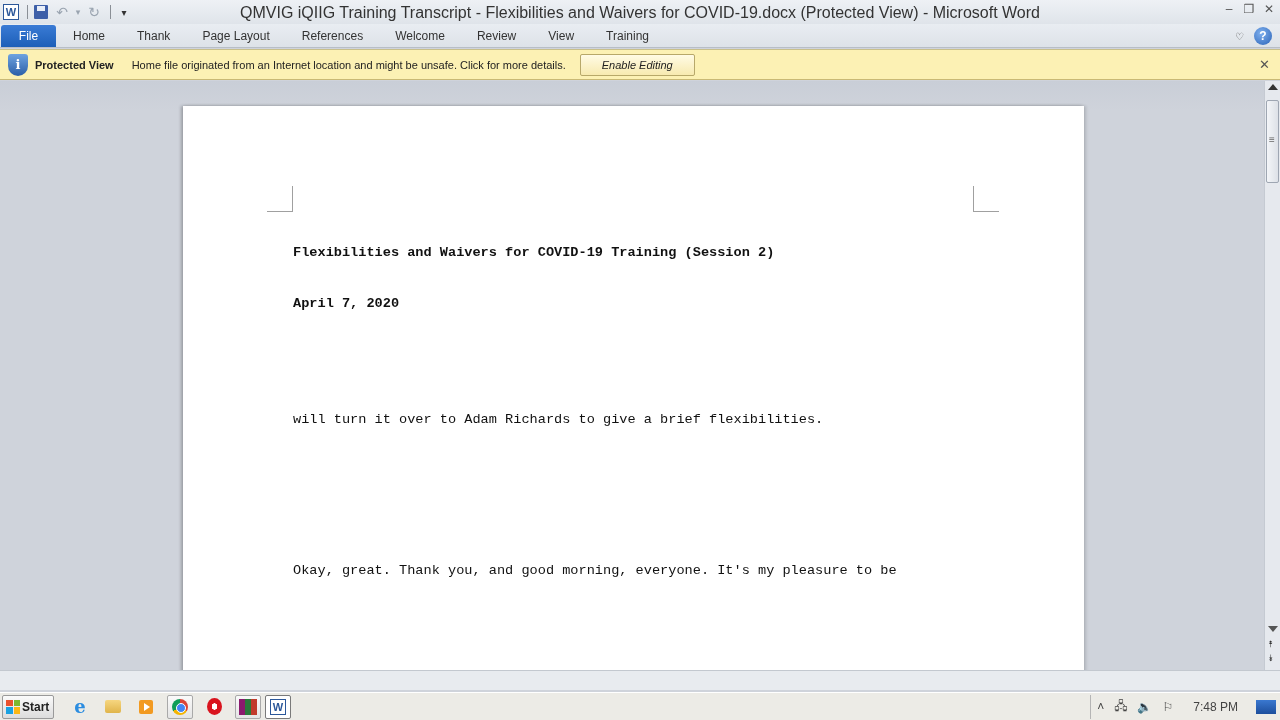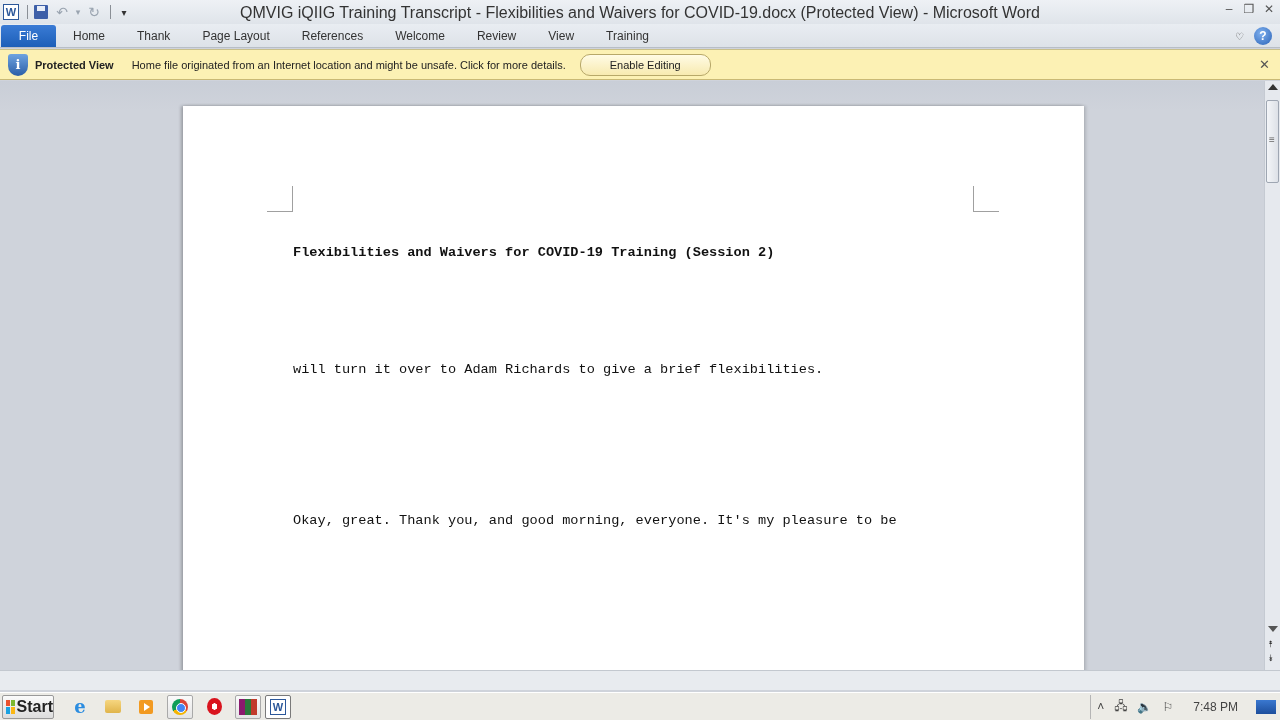--- a/index.html
+++ b/index.html
@@ -24,21 +24,21 @@
   .tab.file { background: linear-gradient(#3a7bd5, #1d5fb8); color: #fff; width: 55px; justify-content: center; margin-left: 1px; border-radius: 3px 3px 0 0; padding: 4px; }
   .ribbon-right { position: absolute; right: 8px; top: 3px; display: flex; gap: 10px; align-items: center; }
   .help { width: 18px; height: 18px; border-radius: 50%; background: radial-gradient(circle at 40% 35%, #7fb0ee, #2a63b8); color: #fff; font-weight: bold; font-size: 12px; display: flex; align-items: center; justify-content: center; }
   .chev { color: #555; font-size: 10px; }
 
   
   .pvbar { position: absolute; left: 0; top: 49px; width: 1280px; height: 31px; background: #fcf1b4; border-top: 1px solid #c9c08a; border-bottom: 1px solid #c9b975; display: flex; align-items: center; }
   .shield { width: 20px; height: 22px; margin-left: 8px; background: linear-gradient(#6ea3e0, #2b5ea7); border-radius: 3px 3px 10px 10px; color: #fff; font-weight: bold; font-size: 13px; display: flex; align-items: center; justify-content: center; font-family: "DejaVu Serif", serif; }
   .pv-title { font-weight: bold; margin-left: 7px; font-size: 11px; }
   .pv-msg { margin-left: 18px; font-size: 11px; }
-  .pv-btn { margin-left: 14px; height: 22px; padding: 0 29px; border: 1px solid #b7a86a; background: linear-gradient(#fffbe5, #f7eab0); font-size: 11px; display: flex; align-items: center; border-radius: 10px; }
+  .pv-btn { margin-left: 14px; height: 22px; padding: 0 21px; border: 1px solid #b7a86a; background: linear-gradient(#fffbe5, #f7eab0); font-size: 11px; display: flex; align-items: center; border-radius: 2px; font-style: italic; }
   .pv-close { position: absolute; right: 10px; top: 7px; font-size: 13px; color: #555; }
 
   
   .docarea { position: absolute; left: 0; top: 81px; width: 1264px; height: 589px; background: linear-gradient(#c9ced7, #cfd3db 30px); overflow: hidden; }
   .page { position: absolute; left: 183px; top: 25px; width: 901px; height: 620px; background: #fff; box-shadow: -2px 0 3px rgba(0,0,0,0.25), 2px 0 3px rgba(0,0,0,0.15); }
   .crop { position: absolute; border-color: #a0a0a0; border-style: solid; width: 26px; height: 26px; }
   .crop.tl { left: 84px; top: 80px; border-width: 0 1px 1px 0; }
   .crop.tr { left: 790px; top: 80px; border-width: 0 0 1px 1px; }
   .content { position: absolute; left: 110px; top: 106px; width: 690px; font-family: "Liberation Mono", "DejaVu Sans Mono", monospace; font-size: 13.6px; line-height: 16.7px; color: #111; white-space: pre; }
   .content .h { font-weight: bold; }
@@ -51,21 +51,21 @@
   .sb-thumb::after { content: "≡"; position: absolute; left: 2px; top: 33px; font-size: 10px; color: #666; }
   .sb-down { position: absolute; top: 545px; left: 3px; width: 0; height: 0; border-left: 5px solid transparent; border-right: 5px solid transparent; border-top: 6px solid #555; }
   .sb-prev { position: absolute; top: 558px; left: 3px; font-size: 9px; color: #333; }
   .sb-next { position: absolute; top: 572px; left: 3px; font-size: 9px; color: #333; }
 
   
   .status-strip { position: absolute; left: 0; top: 670px; width: 1280px; height: 20px; background: #e8ebef; border-top: 1px solid #c3c8cf; }
 
   
   .taskbar { position: absolute; left: 0; top: 692px; width: 1280px; height: 28px; background: #ecebe6; border-top: 1px solid #fff; display: flex; align-items: center; }
-  .start { margin-left: 2px; height: 24px; width: 52px; border: 1px solid #9a9a9a; background: linear-gradient(#fbfbfb, #dcdcdc); display: flex; align-items: center; padding-left: 3px; font-weight: bold; font-size: 16px; gap: 2px; border-radius: 2px; }
+  .start { margin-left: 2px; height: 24px; width: 52px; border: 1px solid #9a9a9a; background: linear-gradient(#fbfbfb, #dcdcdc); display: flex; align-items: center; padding-left: 3px; font-weight: bold; font-size: 12px; gap: 2px; border-radius: 2px; }
   .win-flag { width: 14px; height: 14px; display: grid; grid-template-columns: 1fr 1fr; gap: 1px; }
   .win-flag i:nth-child(1){background:#e9522e}.win-flag i:nth-child(2){background:#7cb82f}.win-flag i:nth-child(3){background:#1aa1e1}.win-flag i:nth-child(4){background:#fbb714}
   .tb-app { width: 24px; height: 24px; margin-left: 9px; display: flex; align-items: center; justify-content: center; }
   .tb-app.boxed { border: 1px solid #a9a9a9; background: linear-gradient(#fafafa,#e4e4e4); border-radius: 2px; width: 26px; }
   .tb-app.active { border: 1px solid #7a7a7a; background: #fff; }
   .ie { font-size: 18px; color: #2c8de0; font-weight: bold; font-family: "DejaVu Serif", serif; }
   .folder { width: 16px; height: 13px; background: linear-gradient(#f6d680, #e0b44a); border-radius: 2px; }
   .media { width: 14px; height: 14px; background: #f29a21; border-radius: 2px; position: relative; }
   .media::after { content: ""; position: absolute; left: 5px; top: 3px; border-left: 6px solid #fff; border-top: 4px solid transparent; border-bottom: 4px solid transparent; }
   .chrome { width: 16px; height: 16px; border-radius: 50%; background: conic-gradient(#db4437 0 120deg, #f4b400 120deg 240deg, #0f9d58 240deg 360deg); position: relative; }
@@ -127,20 +127,21 @@
   <div class="pv-btn">Enable Editing</div>
   <span class="pv-close">✕</span>
 </div>
 
 <div class="docarea">
   <div class="page">
     <div class="crop tl"></div>
     <div class="crop tr"></div>
     <div class="content">
       <div class="h">Flexibilities and Waivers for COVID-19 Training (Session 2)</div>
+      <div class="h">April 7, 2020</div>
 
       <div class="para">
         <div>will turn it over to Adam Richards to give a brief flexibilities.</div>
       </div>
 
       <div class="para">
         <div>Okay, great. Thank you, and good morning, everyone. It's my pleasure to be</div>
         
         
         

